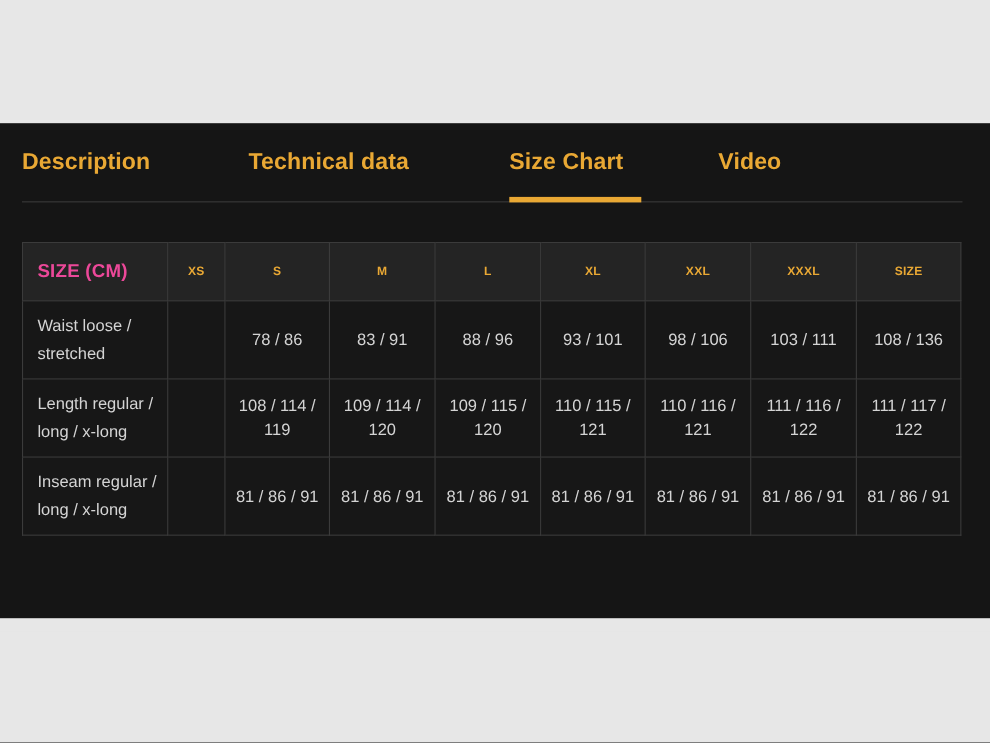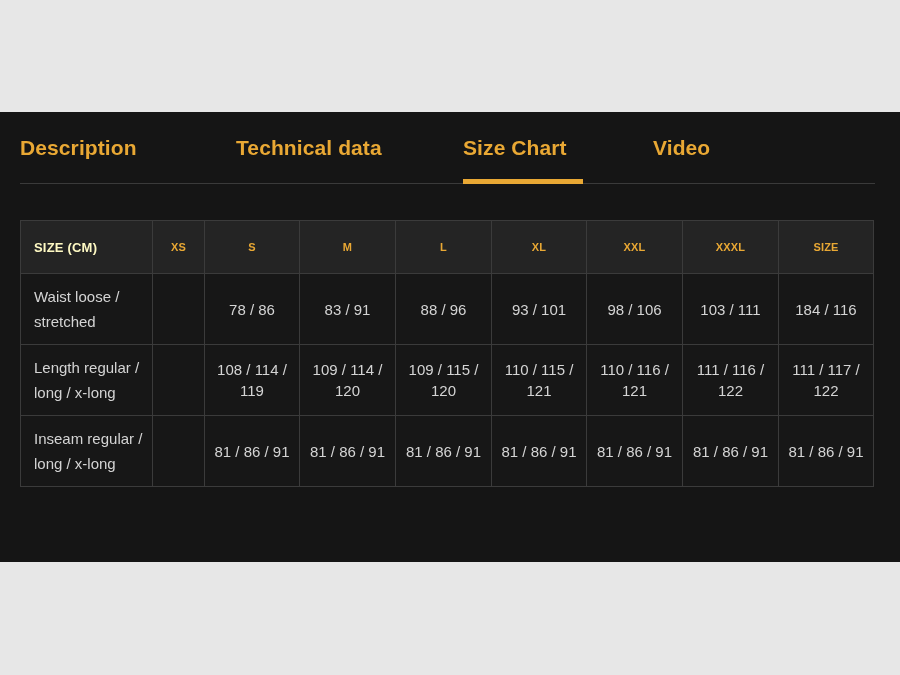--- a/index.html
+++ b/index.html
@@ -42,21 +42,21 @@
     height: 48px;
     line-height: 48px;
     color: #e9a834;
     font-size: 21px;
     font-weight: bold;
     white-space: nowrap;
     letter-spacing: 0.1px;
     cursor: pointer;
   }
   .tab-0 { left: 0px; }
-  .tab-1 { left: 216px; }
+  .tab-1 { left: 206px; }
   .tab-2 { left: 443px; }
   .tab-3 { left: 633px; }
   .tab-underline {
     position: absolute;
     top: 55px;
     left: 443px;
     width: 120px;
     height: 5px;
     background: #e9a834;
   }
@@ -88,24 +88,24 @@
   table.size-chart thead th {
     background: #242424;
     height: 50px;
     color: #e9a834;
     font-size: 11px;
     font-weight: bold;
     text-align: center;
     letter-spacing: 0.2px;
   }
   table.size-chart thead th.rowhead {
-    color: #fef9c3;
+    color: #ec4899;
     text-align: left;
     padding-left: 13px;
-    font-size: 13px;
+    font-size: 17px;
   }
   table.size-chart tbody td {
     background: #171717;
     color: #d4d4d4;
     font-size: 15px;
     text-align: center;
     padding: 10px 8px;
     line-height: 21px;
   }
   table.size-chart tbody td.rowhead {
@@ -169,21 +169,21 @@
         <tbody>
           <tr>
             <td class="rowhead">Waist loose / stretched</td>
             <td></td>
             <td>78 / 86</td>
             <td>83 / 91</td>
             <td>88 / 96</td>
             <td>93 / 101</td>
             <td>98 / 106</td>
             <td>103 / 111</td>
-            <td>184 / 116</td>
+            <td>108 / 136</td>
           </tr>
           <tr>
             <td class="rowhead">Length regular / long / x-long</td>
             <td></td>
             <td>108 / 114 / 119</td>
             <td>109 / 114 / 120</td>
             <td>109 / 115 / 120</td>
             <td>110 / 115 / 121</td>
             <td>110 / 116 / 121</td>
             <td>111 / 116 / 122</td>

